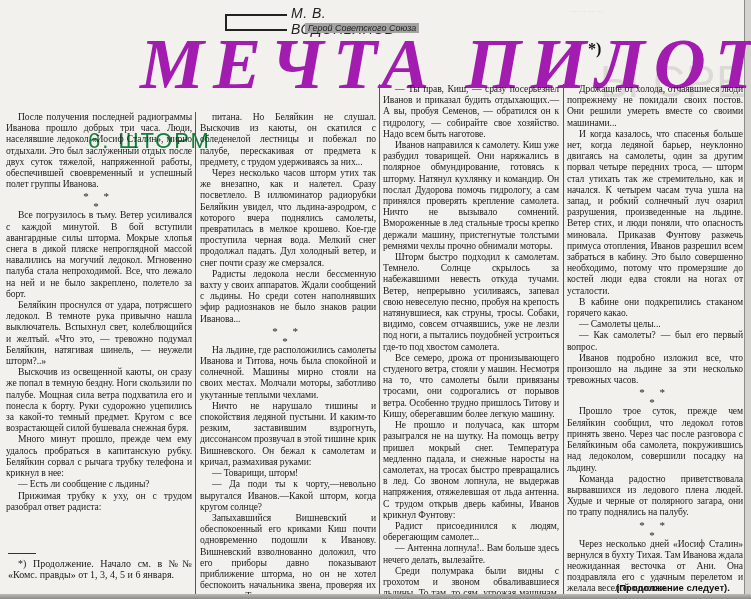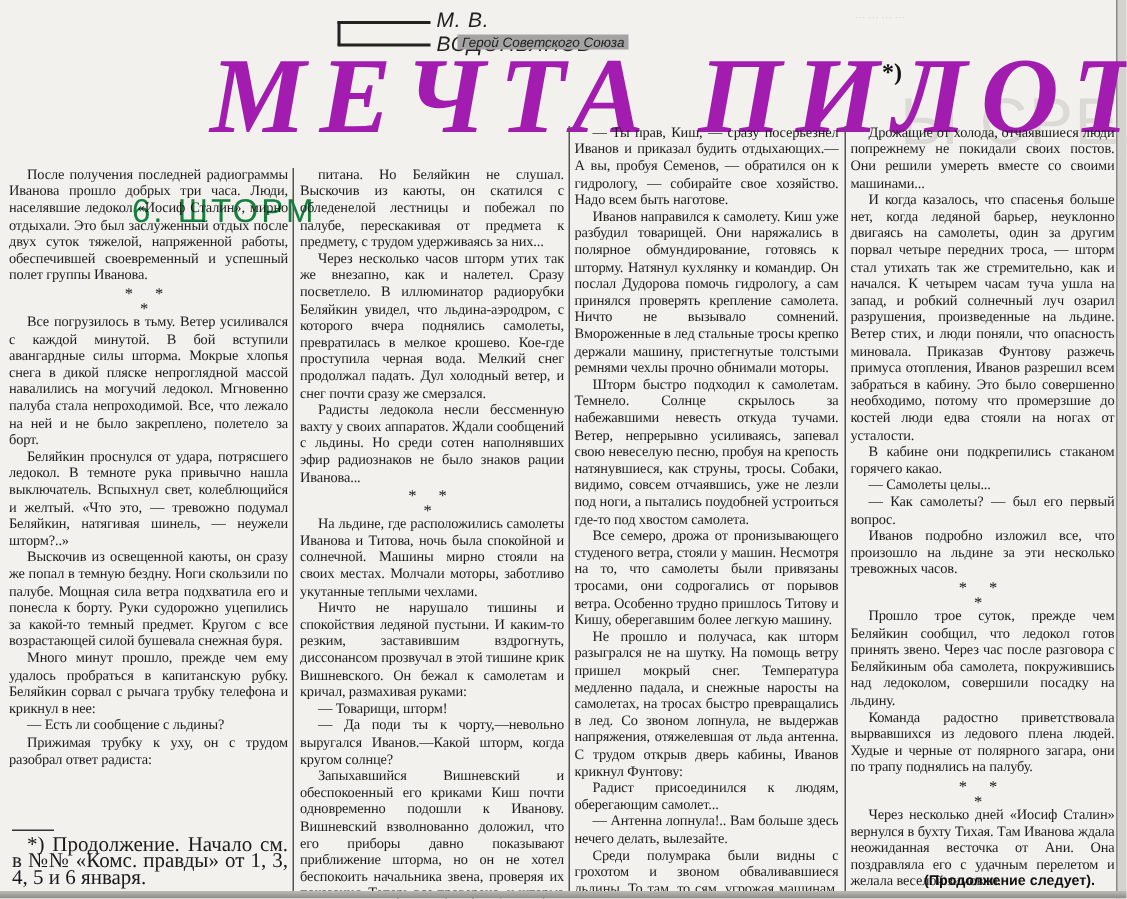--- a/index.html
+++ b/index.html
@@ -91,21 +91,21 @@
   .vrule { position: absolute; width: 0; border-left: 1px solid #555; }
   .v1 { left: 195px; top: 112px; height: 482px; }
   .v2 { left: 379px; top: 84px; height: 510px; }
   .v3 { left: 563px; top: 84px; height: 510px; }
 
   .footnote-rule {
     position: absolute; left: 8px; top: 553px; width: 28px; border-top: 1px solid #333;
   }
   .footnote {
     position: absolute; left: 8px; top: 558px; width: 184px;
-    font-size: 14px; line-height: 11px; text-indent: 10px; text-align: justify;
+    font-size: 10px; line-height: 11px; text-indent: 10px; text-align: justify;
   }
   .continued {
     position: absolute; left: 616px; top: 582px;
     font-family: "Liberation Sans", sans-serif; font-weight: bold;
     font-size: 9.5px; color: #111;
   }
   .bottom-band {
     position: absolute; left: 0; top: 594px; width: 751px; height: 5px;
     background: linear-gradient(#bdbbb6, #8c8a86);
   }

